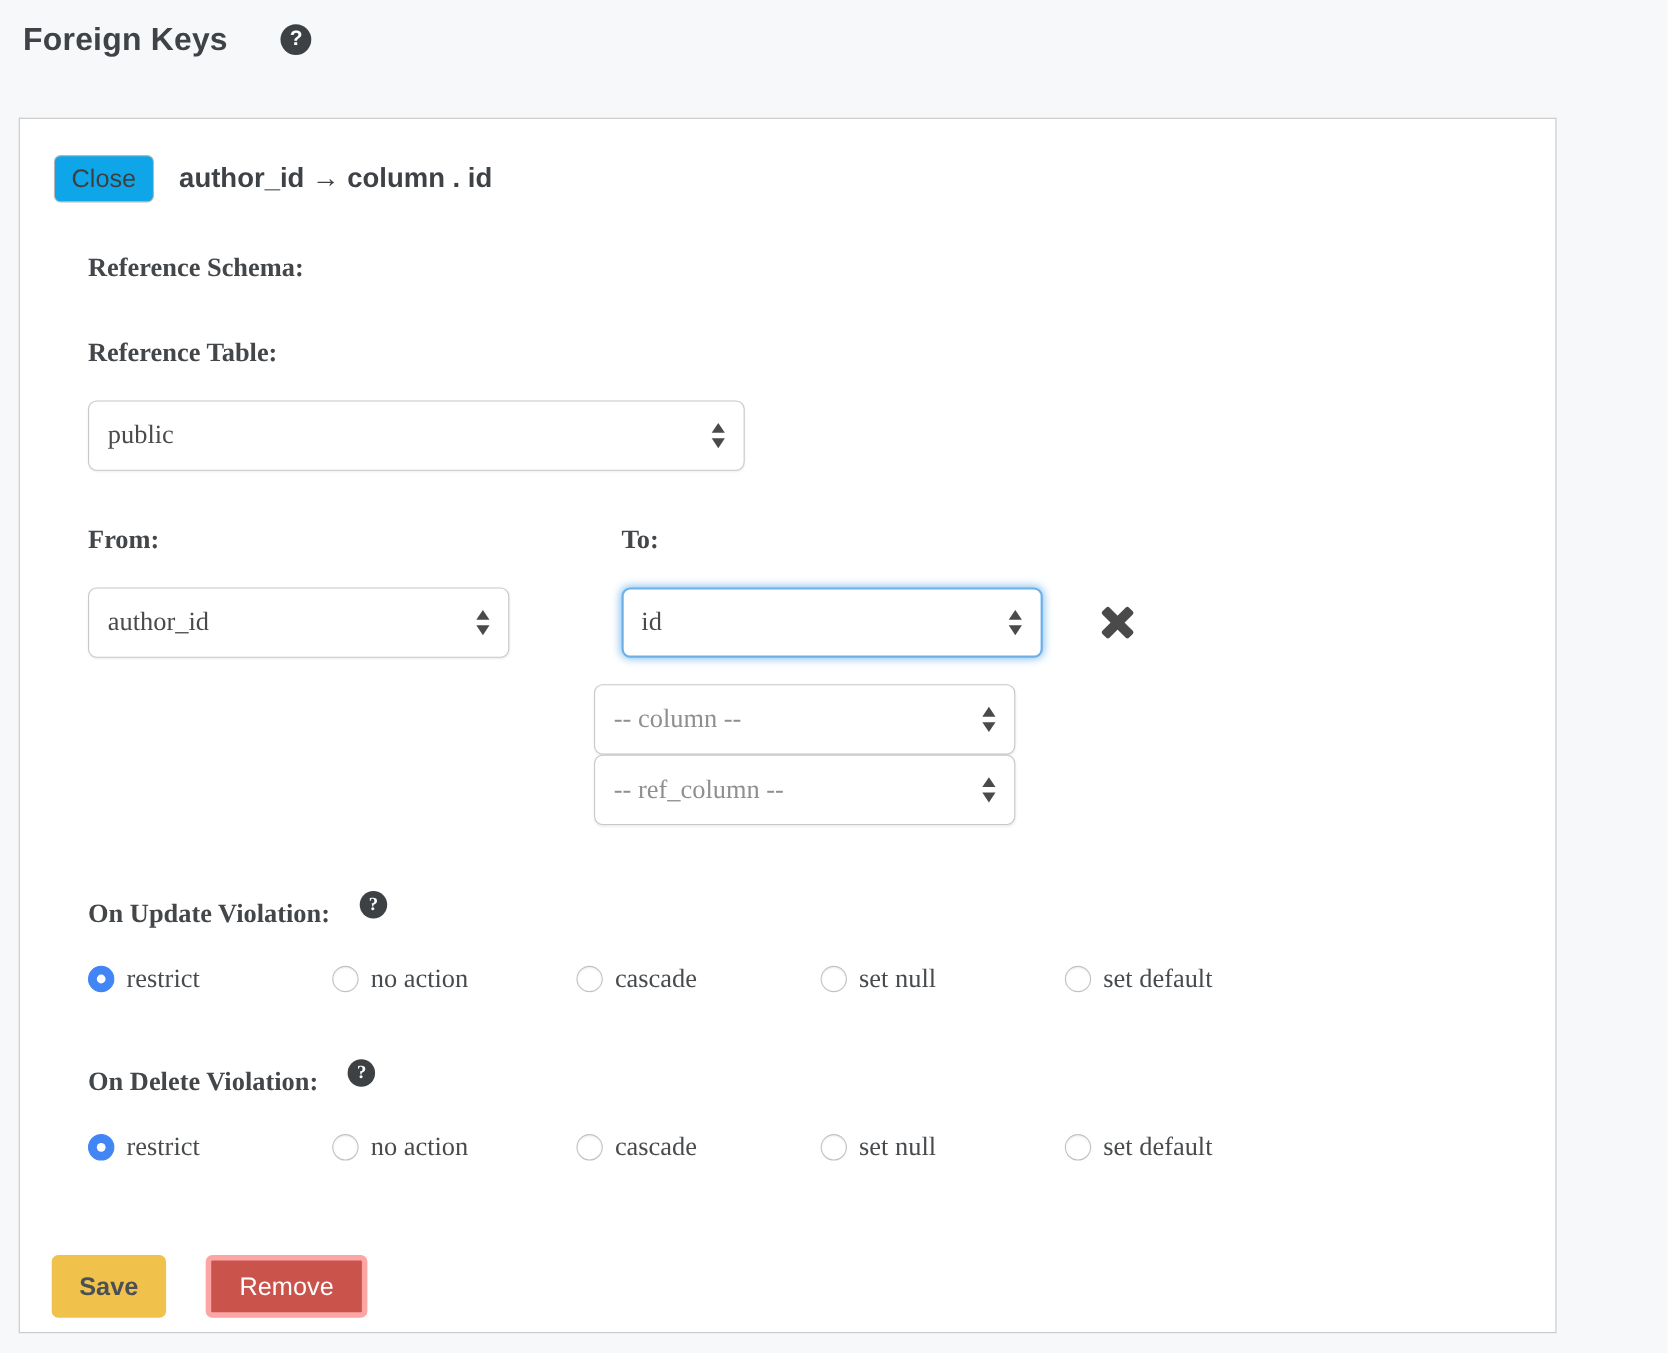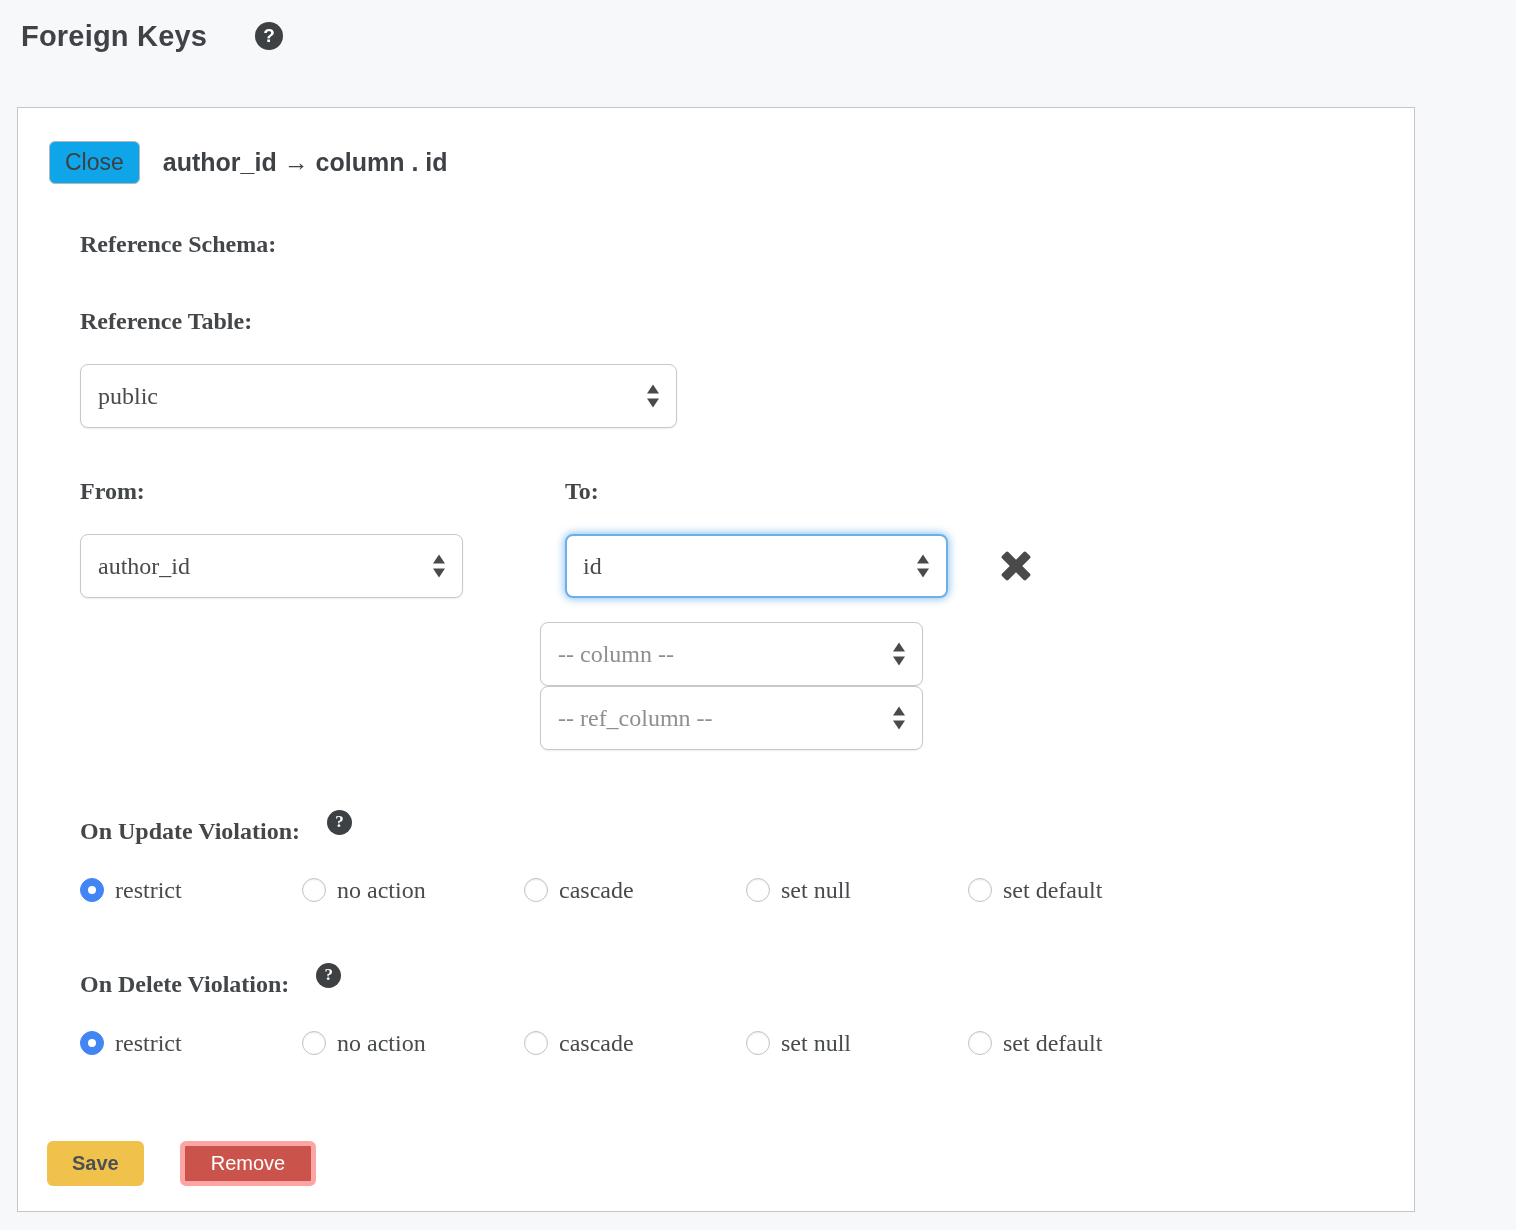--- a/index.html
+++ b/index.html
@@ -152,21 +152,21 @@
     content: ""; position: absolute;
     width: 8px; height: 8px; background: #ffffff; border-radius: 50%;
     top: 7px; left: 7px;
   }
   .radio-label { font-size: 24px; color: #484b4e; margin-left: 11px; line-height: 30px; }
 
   
   .actions { display: flex; align-items: center; }
   .btn {
     border: none; border-radius: 6px;
-    font-size: 20px; height: 45px;
+    font-size: 23px; height: 57px;
     cursor: pointer;
     font-family: inherit;
   }
   .btn-save {
     background: #f0c24b; color: #4b5056; font-weight: bold;
     padding: 0 25px; margin-left: -2px;
   }
   .btn-remove {
     background: #ca544c; color: #ffffff;
     border: 5px solid #fca5a5;

